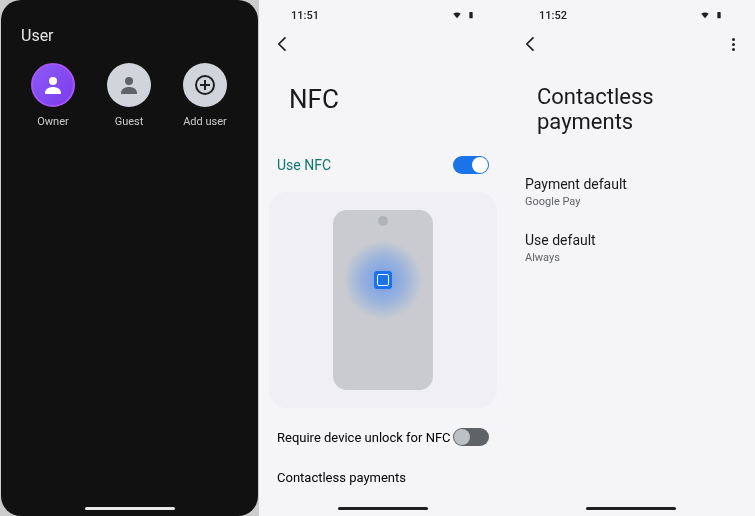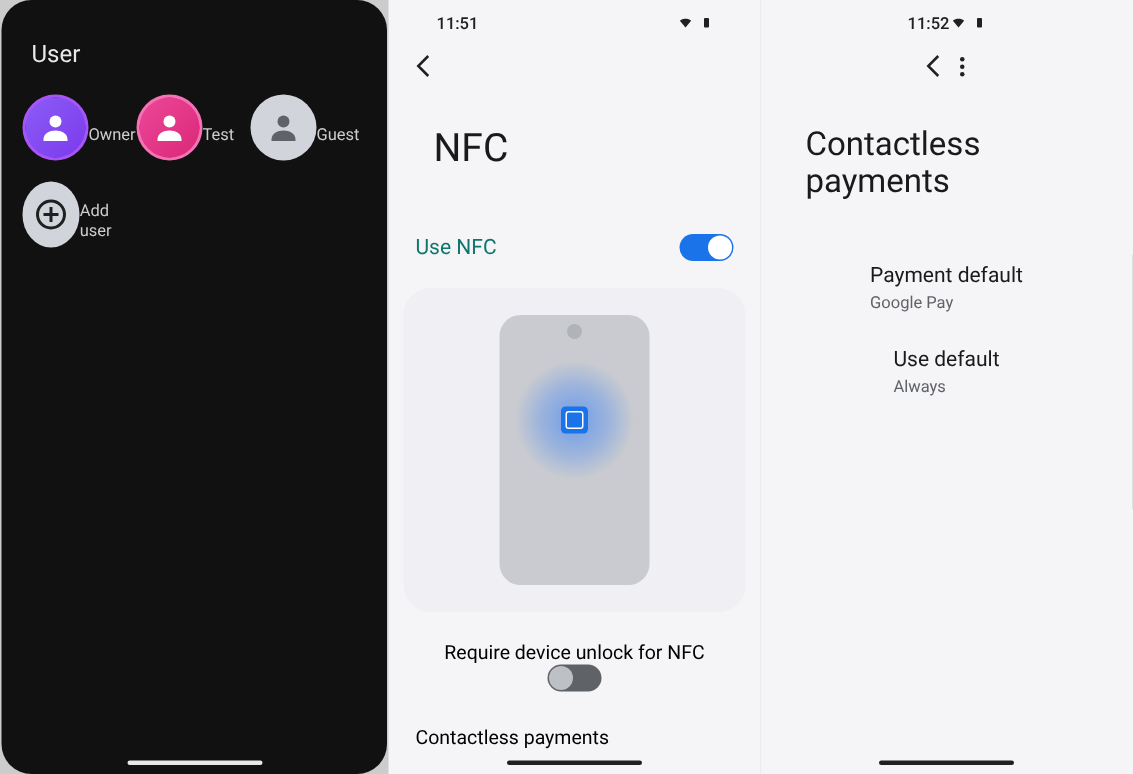--- a/index.html
+++ b/index.html
@@ -1,25 +1,25 @@
 <!DOCTYPE html>
 <html><head>
 <meta charset="utf-8">
 <style>
   * { margin: 0; padding: 0; box-sizing: border-box; font-family: Roboto, -apple-system, sans-serif; }
   body { width: 755px; height: 516px; display: flex; background: #ccc; overflow: hidden; }
   .phone { height: 516px; position: relative; background: #f5f4f7; display: flex; flex-direction: column; }
   .phone.dark { background: #111; color: #eee; width: 257px; border-radius: 20px; margin: 0 1px; }
   .phone.light1 { width: 248px; }
-  .phone.light2 { width: 248px; align-items: center; }
+  .phone.light2 { width: 248px; }
 
   
   .dark .title { font-size: 16px; font-weight: 400; padding: 26px 20px 18px; color: #e8e8e8; }
   .user-grid { display: flex; flex-wrap: wrap; padding: 0 14px; gap: 0; }
-  .user-item { width: 76px; display: flex; flex-direction: row; align-items: center; margin-bottom: 14px; }
+  .user-item { width: 76px; display: flex; flex-direction: column; align-items: center; margin-bottom: 14px; }
   .avatar { width: 44px; height: 44px; border-radius: 50%; display: flex; align-items: center; justify-content: center; }
   .avatar.owner { background: linear-gradient(135deg,#8b5cf6,#7c3aed); border:2px solid #a855f7; }
   .avatar.test { background: linear-gradient(135deg,#ec4899,#db2777); border:2px solid #f472b6; }
   .avatar.guest { background: #d1d5db; }
   .avatar.add { background: #d1d5db; }
   .avatar svg { width: 24px; height: 24px; }
   .user-label { font-size: 11px; color: #ccc; margin-top: 8px; }
   .dark-actions { position: absolute; bottom: 28px; right: 22px; display: flex; gap: 24px; }
   .dark-actions span { font-size: 12px; font-weight: 500; letter-spacing: 0.5px; color: #e8e8e8; }
   .navbar { position:absolute; bottom:6px; left:50%; transform:translateX(-50%); width:90px; height:3px; background:#e8e8e8; border-radius:3px; }
@@ -47,50 +47,41 @@
   .switch.dark-off .knob { left:1px; background:#bdc1c6; }
 
   .illus-card { background:#f0eff3; border-radius:18px; margin:6px 10px; display:flex; align-items:center; justify-content:center; padding:18px 0; }
   .phone-illus { width:100px; height:180px; background:#c9cbd0; border-radius:14px; position:relative; }
   .phone-illus::before { content:''; position:absolute; top:6px; left:50%; transform:translateX(-50%); width:10px; height:10px; background:#b0b3b8; border-radius:50%; }
   .nfc-glow { position:absolute; top:30px; left:50%; transform:translateX(-50%); width:80px; height:80px; border-radius:50%; background:radial-gradient(circle,#4285f4aa 0%, #4285f455 40%, transparent 70%); display:flex; align-items:center; justify-content:center; }
   .nfc-chip { width:18px; height:18px; background:#1a73e8; border-radius:3px; display:flex; align-items:center; justify-content:center; }
   .nfc-chip::after{content:'';width:10px;height:10px;border:1.5px solid #fff;border-radius:2px;}
 
   .row-col { display:flex; flex-direction:column; padding:14px 18px 10px; }
-  .row-col.withswitch{flex-direction:column;justify-content:space-between;align-items:center;}
+  .row-col.withswitch{flex-direction:row;justify-content:space-between;align-items:center;}
 
   
   .setting { padding: 12px 18px; }
   .setting .main { font-size:14px; color:#1a1a1a; }
   .setting .sub { font-size:11px; color:#5f6368; margin-top:3px; }
 </style>
 </head>
 <body>
 
 <div class="phone dark">
   <div class="title">User</div>
   <div class="user-grid">
     <div class="user-item">
       <div class="avatar owner">
         <svg viewBox="0 0 24 24" fill="#fff">
             <circle cx="12" cy="8" r="4"></circle>
             <path d="M4 20c0-4 4-6 8-6s8 2 8 6v1H4z"></path>
           </svg>
       </div>
       <div class="user-label">Owner</div>
-    </div>
-    <div class="user-item">
-      <div class="avatar test">
-        <svg viewBox="0 0 24 24" fill="#fff">
-            <circle cx="12" cy="8" r="4"></circle>
-            <path d="M4 20c0-4 4-6 8-6s8 2 8 6v1H4z"></path>
-          </svg>
-      </div>
-      <div class="user-label">Test</div>
     </div>
     <div class="user-item">
       <div class="avatar guest">
         <svg viewBox="0 0 24 24" fill="#5f6368">
             <circle cx="12" cy="8" r="4"></circle>
             <path d="M4 20c0-4 4-6 8-6s8 2 8 6v1H4z"></path>
           </svg>
       </div>
       <div class="user-label">Guest</div>
     </div>

